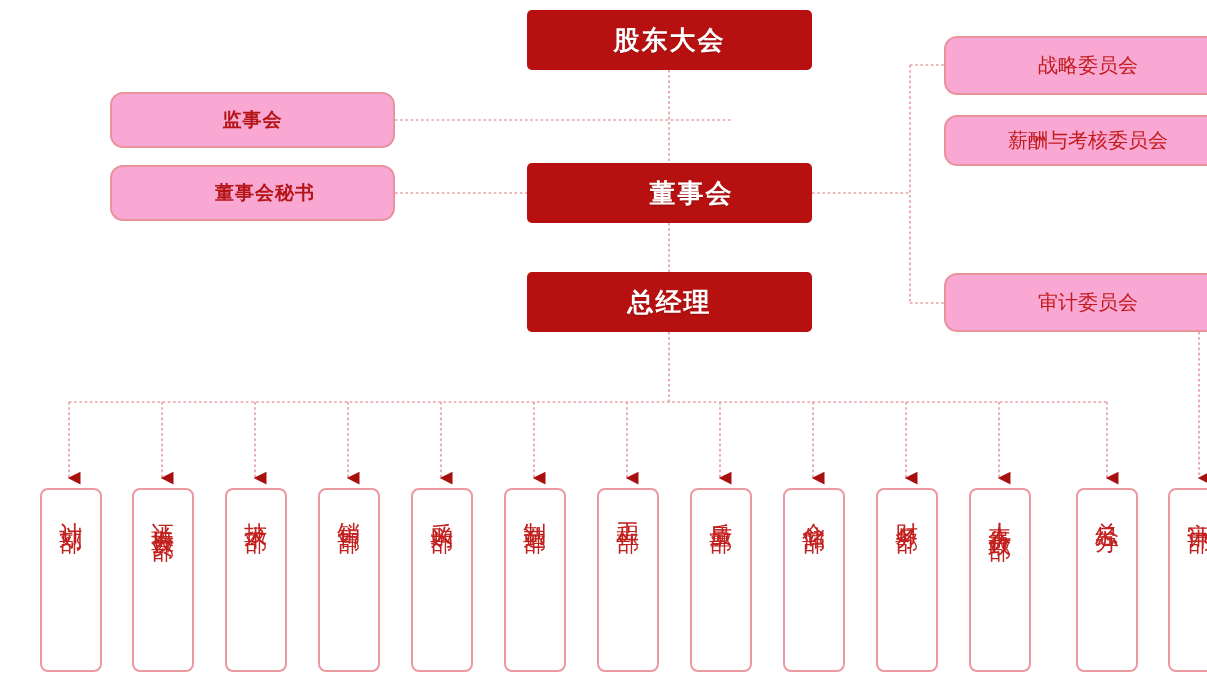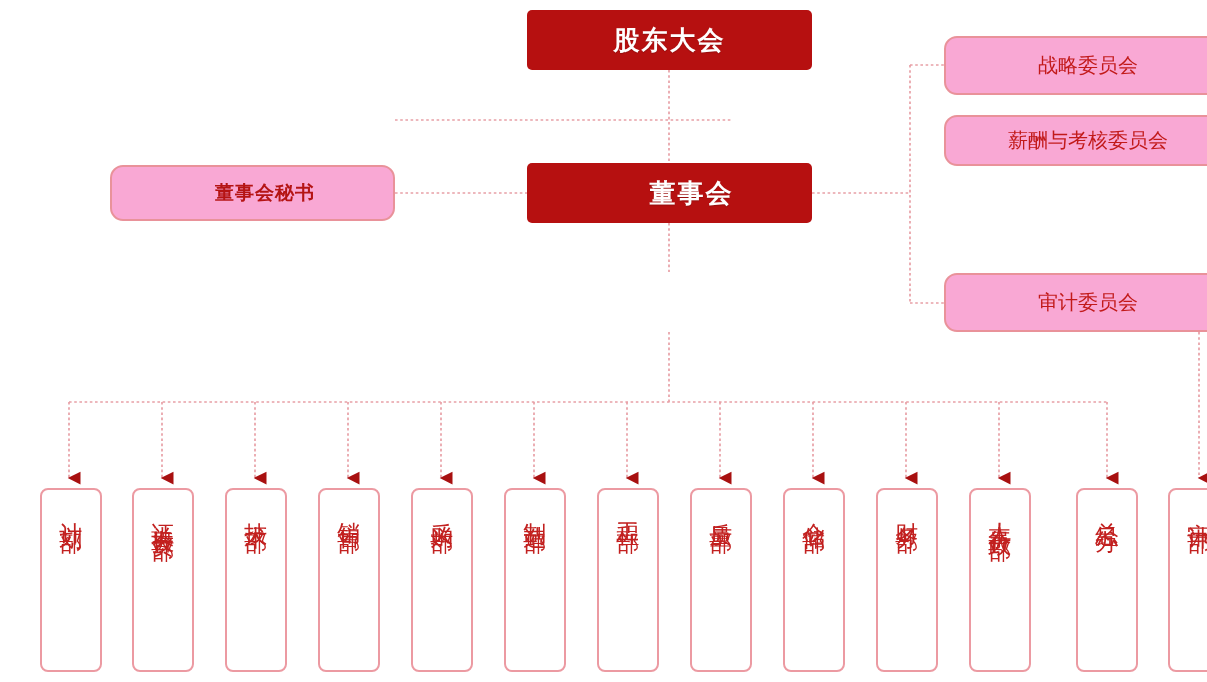--- a/index.html
+++ b/index.html
@@ -116,21 +116,27 @@
   </svg>
 
   <div class="node solid lbl-top" style="left:495px;top:10px;width:285px;height:60px;">
     <span>股东大会</span>
   </div>
 
   <div class="node solid lbl-top" style="left:495px;top:163px;width:285px;height:60px;padding-left:44px;">
     <span>董事会</span>
   </div>
 
+  <div class="node solid lbl-top" style="left:495px;top:272px;width:285px;height:60px;">
+    <span>总经理</span>
+  </div>
 
+  <div class="node outline bold lbl-side" style="left:78px;top:92px;width:285px;height:56px;">
+    <span>监事会</span>
+  </div>
 
   <div class="node outline bold lbl-side" style="left:78px;top:165px;width:285px;height:56px;padding-left:25px;">
     <span>董事会秘书</span>
   </div>
 
   <div class="node outline lbl-cmte" style="left:912px;top:36px;width:288px;height:59px;">
     <span>战略委员会</span>
   </div>
 
   <div class="node outline lbl-cmte" style="left:912px;top:115px;width:288px;height:51px;">

